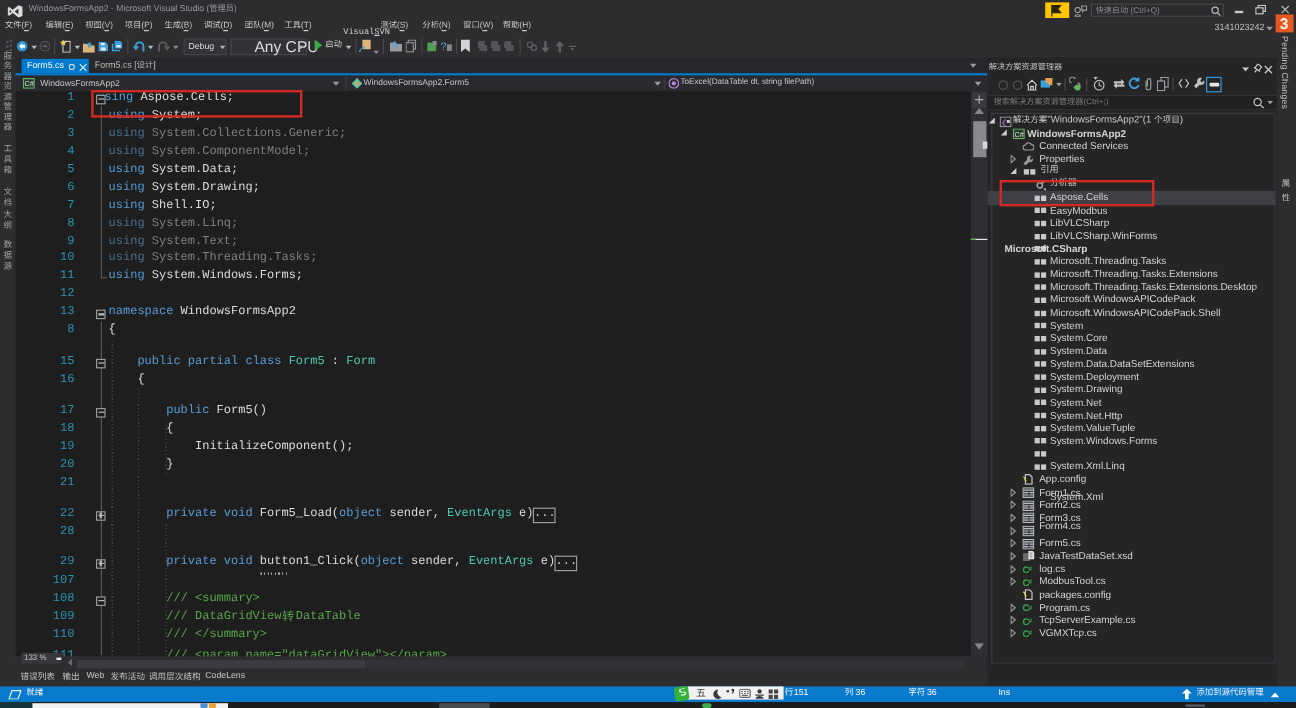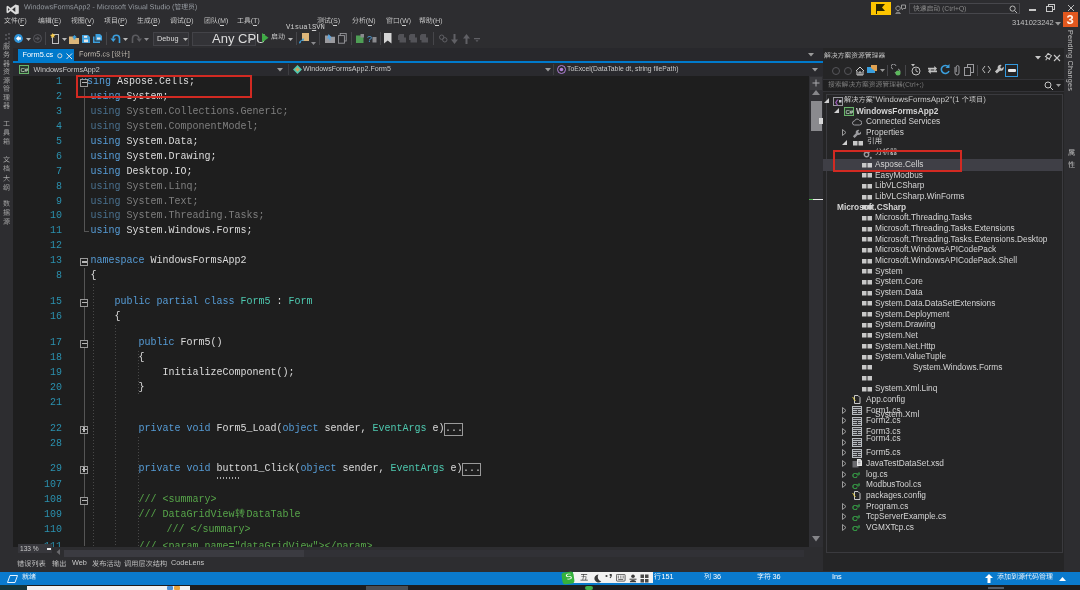--- a/index.html
+++ b/index.html
@@ -329,21 +329,21 @@
     <div style="position:absolute;left:90.5px;top:90.9px;font-family:'Liberation Mono', monospace;font-size:10px;line-height:12px;color:#dcdcdc;white-space:pre;"><span style="color:#569cd6">using</span><span style="color:#dcdcdc"> System;</span></div>
     <div style="position:absolute;left:30px;top:105.9px;font-family:'Liberation Mono', monospace;font-size:10px;line-height:12px;color:#2b91af;white-space:pre;width:32px;text-align:right;">3</div>
     <div style="position:absolute;left:90.5px;top:105.9px;font-family:'Liberation Mono', monospace;font-size:10px;line-height:12px;color:#dcdcdc;white-space:pre;"><span style="color:#49708e">using</span><span style="color:#7f7f7f"> System.Collections.Generic;</span></div>
     <div style="position:absolute;left:30px;top:120.8px;font-family:'Liberation Mono', monospace;font-size:10px;line-height:12px;color:#2b91af;white-space:pre;width:32px;text-align:right;">4</div>
     <div style="position:absolute;left:90.5px;top:120.8px;font-family:'Liberation Mono', monospace;font-size:10px;line-height:12px;color:#dcdcdc;white-space:pre;"><span style="color:#49708e">using</span><span style="color:#7f7f7f"> System.ComponentModel;</span></div>
     <div style="position:absolute;left:30px;top:135.7px;font-family:'Liberation Mono', monospace;font-size:10px;line-height:12px;color:#2b91af;white-space:pre;width:32px;text-align:right;">5</div>
     <div style="position:absolute;left:90.5px;top:135.7px;font-family:'Liberation Mono', monospace;font-size:10px;line-height:12px;color:#dcdcdc;white-space:pre;"><span style="color:#569cd6">using</span><span style="color:#dcdcdc"> System.Data;</span></div>
     <div style="position:absolute;left:30px;top:150.7px;font-family:'Liberation Mono', monospace;font-size:10px;line-height:12px;color:#2b91af;white-space:pre;width:32px;text-align:right;">6</div>
     <div style="position:absolute;left:90.5px;top:150.7px;font-family:'Liberation Mono', monospace;font-size:10px;line-height:12px;color:#dcdcdc;white-space:pre;"><span style="color:#569cd6">using</span><span style="color:#dcdcdc"> System.Drawing;</span></div>
     <div style="position:absolute;left:30px;top:165.6px;font-family:'Liberation Mono', monospace;font-size:10px;line-height:12px;color:#2b91af;white-space:pre;width:32px;text-align:right;">7</div>
-    <div style="position:absolute;left:90.5px;top:165.6px;font-family:'Liberation Mono', monospace;font-size:10px;line-height:12px;color:#dcdcdc;white-space:pre;"><span style="color:#569cd6">using</span><span style="color:#dcdcdc"> Desktop.IO;</span></div>
+    <div style="position:absolute;left:90.5px;top:165.6px;font-family:'Liberation Mono', monospace;font-size:10px;line-height:12px;color:#dcdcdc;white-space:pre;"><span style="color:#569cd6">using</span><span style="color:#dcdcdc"> Shell.IO;</span></div>
     <div style="position:absolute;left:30px;top:180.5px;font-family:'Liberation Mono', monospace;font-size:10px;line-height:12px;color:#2b91af;white-space:pre;width:32px;text-align:right;">8</div>
     <div style="position:absolute;left:90.5px;top:180.5px;font-family:'Liberation Mono', monospace;font-size:10px;line-height:12px;color:#dcdcdc;white-space:pre;"><span style="color:#49708e">using</span><span style="color:#7f7f7f"> System.Linq;</span></div>
     <div style="position:absolute;left:30px;top:195.5px;font-family:'Liberation Mono', monospace;font-size:10px;line-height:12px;color:#2b91af;white-space:pre;width:32px;text-align:right;">9</div>
     <div style="position:absolute;left:90.5px;top:195.5px;font-family:'Liberation Mono', monospace;font-size:10px;line-height:12px;color:#dcdcdc;white-space:pre;"><span style="color:#49708e">using</span><span style="color:#7f7f7f"> System.Text;</span></div>
     <div style="position:absolute;left:30px;top:210.4px;font-family:'Liberation Mono', monospace;font-size:10px;line-height:12px;color:#2b91af;white-space:pre;width:32px;text-align:right;">10</div>
     <div style="position:absolute;left:90.5px;top:210.4px;font-family:'Liberation Mono', monospace;font-size:10px;line-height:12px;color:#dcdcdc;white-space:pre;"><span style="color:#49708e">using</span><span style="color:#7f7f7f"> System.Threading.Tasks;</span></div>
     <div style="position:absolute;left:30px;top:225.3px;font-family:'Liberation Mono', monospace;font-size:10px;line-height:12px;color:#2b91af;white-space:pre;width:32px;text-align:right;">11</div>
     <div style="position:absolute;left:90.5px;top:225.3px;font-family:'Liberation Mono', monospace;font-size:10px;line-height:12px;color:#dcdcdc;white-space:pre;"><span style="color:#569cd6">using</span><span style="color:#dcdcdc"> System.Windows.Forms;</span></div>
     <div style="position:absolute;left:30px;top:240.3px;font-family:'Liberation Mono', monospace;font-size:10px;line-height:12px;color:#2b91af;white-space:pre;width:32px;text-align:right;">12</div>
     <div style="position:absolute;left:30px;top:255.2px;font-family:'Liberation Mono', monospace;font-size:10px;line-height:12px;color:#2b91af;white-space:pre;width:32px;text-align:right;">13</div>
@@ -380,21 +380,21 @@
     <div style="position:absolute;left:80px;top:465.5px;width:8px;height:8px;background:#1e1e1e;border:1px solid #999;z-index:3;"></div>
     <div style="position:absolute;left:81.5px;top:469.2px;width:5px;height:1.2px;background:#b8b8b8;z-index:4;"></div>
     <div style="position:absolute;left:83.4px;top:467.3px;width:1.2px;height:5px;background:#b8b8b8;z-index:4;"></div>
     <div style="position:absolute;left:30px;top:479px;font-family:'Liberation Mono', monospace;font-size:10px;line-height:12px;color:#2b91af;white-space:pre;width:32px;text-align:right;">107</div>
     <div style="position:absolute;left:30px;top:494px;font-family:'Liberation Mono', monospace;font-size:10px;line-height:12px;color:#2b91af;white-space:pre;width:32px;text-align:right;">108</div>
     <div style="position:absolute;left:138.5px;top:494px;font-family:'Liberation Mono', monospace;font-size:10px;line-height:12px;color:#dcdcdc;white-space:pre;"><span style="color:#57a64a">/// &lt;summary&gt;</span></div>
     <div style="position:absolute;left:80px;top:496.5px;width:8px;height:8px;background:#1e1e1e;border:1px solid #999;z-index:3;"></div>
     <div style="position:absolute;left:81.5px;top:500.2px;width:5px;height:1.2px;background:#b8b8b8;z-index:4;"></div>
     <div style="position:absolute;left:30px;top:509px;font-family:'Liberation Mono', monospace;font-size:10px;line-height:12px;color:#2b91af;white-space:pre;width:32px;text-align:right;">109</div>
     <div style="position:absolute;left:30px;top:524px;font-family:'Liberation Mono', monospace;font-size:10px;line-height:12px;color:#2b91af;white-space:pre;width:32px;text-align:right;">110</div>
-    <div style="position:absolute;left:138.5px;top:524px;font-family:'Liberation Mono', monospace;font-size:10px;line-height:12px;color:#dcdcdc;white-space:pre;margin-left:28px;"><span style="color:#57a64a">/// &lt;/summary&gt;</span></div>
+    <div style="position:absolute;left:138.5px;top:524px;font-family:'Liberation Mono', monospace;font-size:10px;line-height:12px;color:#dcdcdc;white-space:pre;"><span style="color:#57a64a">/// &lt;/summary&gt;</span></div>
     <div style="position:absolute;left:30px;top:541px;font-family:'Liberation Mono', monospace;font-size:10px;line-height:12px;color:#2b91af;white-space:pre;width:32px;text-align:right;">111</div>
     <div style="position:absolute;left:138.5px;top:541px;font-family:'Liberation Mono', monospace;font-size:10px;line-height:12px;color:#dcdcdc;white-space:pre;"><span style="color:#57a64a">/// &lt;param name="dataGridView"&gt;&lt;/param&gt;</span></div>
     <div style="position:absolute;left:138.5px;top:509px;font-family:'Liberation Mono', monospace;font-size:10px;line-height:12px;color:#57a64a;white-space:pre;">/// DataGridView</div>
     <svg style="position:absolute;left:235.0px;top:506.8px;overflow:visible" width="12" height="12">
       <path transform="translate(0,10.0)" fill="#57a64a" d="M0.8 -3.3C0.9 -3.4 1.2 -3.5 1.5 -3.5H2.4V-2L0.4 -1.7L0.6 -0.9L2.4 -1.3V0.8H3.1V-1.4L4.5 -1.7L4.5 -2.4L3.1 -2.1V-3.5H4.2V-4.1H3.1V-5.7H2.4V-4.1H1.4C1.8 -4.8 2.1 -5.7 2.3 -6.5H4.2V-7.2H2.6C2.6 -7.6 2.7 -7.9 2.8 -8.2L2.1 -8.4C2 -8 1.9 -7.6 1.8 -7.2H0.5V-6.5H1.7C1.4 -5.7 1.2 -5 1.1 -4.8C0.9 -4.4 0.8 -4 0.6 -4C0.7 -3.8 0.8 -3.5 0.8 -3.3ZM4.3 -5.4V-4.6H5.7C5.5 -3.9 5.3 -3.3 5.1 -2.8H8C7.7 -2.3 7.2 -1.7 6.8 -1.2C6.5 -1.4 6.1 -1.6 5.8 -1.8L5.3 -1.3C6.3 -0.7 7.5 0.2 8.1 0.8L8.6 0.2C8.3 -0.1 7.9 -0.4 7.4 -0.8C8 -1.6 8.7 -2.5 9.2 -3.3L8.7 -3.5L8.6 -3.5H6.2L6.5 -4.6H9.6V-5.4H6.7L7 -6.5H9.2V-7.2H7.2L7.5 -8.3L6.8 -8.4L6.5 -7.2H4.7V-6.5H6.3L5.9 -5.4Z"></path>
     </svg>
     <div style="position:absolute;left:246.5px;top:509px;font-family:'Liberation Mono', monospace;font-size:10px;line-height:12px;color:#57a64a;white-space:pre;">DataTable</div>
     <div style="position:absolute;left:444px;top:423px;width:19px;height:13px;border:1px solid #9a9a9a;color:#d0d0d0;font-family:'Liberation Mono', monospace;font-size:10px;line-height:10px;text-align:center">...</div>
     <div style="position:absolute;left:462px;top:463px;width:19px;height:13px;border:1px solid #9a9a9a;color:#d0d0d0;font-family:'Liberation Mono', monospace;font-size:10px;line-height:10px;text-align:center">...</div>
     <div style="position:absolute;left:217px;top:477.4px;width:22px;height:1.2px;background:repeating-linear-gradient(90deg,#a8a8a8 0 1px,transparent 1px 3px);"></div>
@@ -644,21 +644,21 @@
     <div style="position:absolute;left:875px;top:340.51px;font-family:'Liberation Sans', sans-serif;font-size:8.3px;line-height:10.3px;color:#d4d4d4;white-space:pre;font-weight:normal;">System.Net.Http</div>
     <svg style="position:absolute;left:862px;top:352.67999999999995px;" width="10" height="9" viewBox="0 0 10 9">
       <rect x="0" y="2" width="4.5" height="4.5" fill="#c8c8c8"></rect>
       <rect x="5.5" y="2" width="4.5" height="4.5" fill="#fff" opacity="0.75"></rect>
     </svg>
     <div style="position:absolute;left:875px;top:351.17999999999995px;font-family:'Liberation Sans', sans-serif;font-size:8.3px;line-height:10.3px;color:#d4d4d4;white-space:pre;font-weight:normal;">System.ValueTuple</div>
     <svg style="position:absolute;left:862px;top:363.35px;" width="10" height="9" viewBox="0 0 10 9">
       <rect x="0" y="2" width="4.5" height="4.5" fill="#c8c8c8"></rect>
       <rect x="5.5" y="2" width="4.5" height="4.5" fill="#fff" opacity="0.75"></rect>
     </svg>
-    <div style="position:absolute;left:875px;top:361.85px;font-family:'Liberation Sans', sans-serif;font-size:8.3px;line-height:10.3px;color:#d4d4d4;white-space:pre;font-weight:normal;margin-left:38px;">System.Windows.Forms</div>
+    <div style="position:absolute;left:875px;top:361.85px;font-family:'Liberation Sans', sans-serif;font-size:8.3px;line-height:10.3px;color:#d4d4d4;white-space:pre;font-weight:normal;">System.Windows.Forms</div>
     <svg style="position:absolute;left:862px;top:374.02px;" width="10" height="9" viewBox="0 0 10 9">
       <rect x="0" y="2" width="4.5" height="4.5" fill="#c8c8c8"></rect>
       <rect x="5.5" y="2" width="4.5" height="4.5" fill="#fff" opacity="0.75"></rect>
     </svg>
     <div style="position:absolute;left:875px;top:372.52px;font-family:'Liberation Sans', sans-serif;font-size:8.3px;line-height:10.3px;color:#d4d4d4;white-space:pre;font-weight:normal;margin-top:36px;">System.Xml</div>
     <svg style="position:absolute;left:862px;top:384.68999999999994px;" width="10" height="9" viewBox="0 0 10 9">
       <rect x="0" y="2" width="4.5" height="4.5" fill="#c8c8c8"></rect>
       <rect x="5.5" y="2" width="4.5" height="4.5" fill="#fff" opacity="0.75"></rect>
     </svg>
     <div style="position:absolute;left:875px;top:383.18999999999994px;font-family:'Liberation Sans', sans-serif;font-size:8.3px;line-height:10.3px;color:#d4d4d4;white-space:pre;font-weight:normal;">System.Xml.Linq</div>

